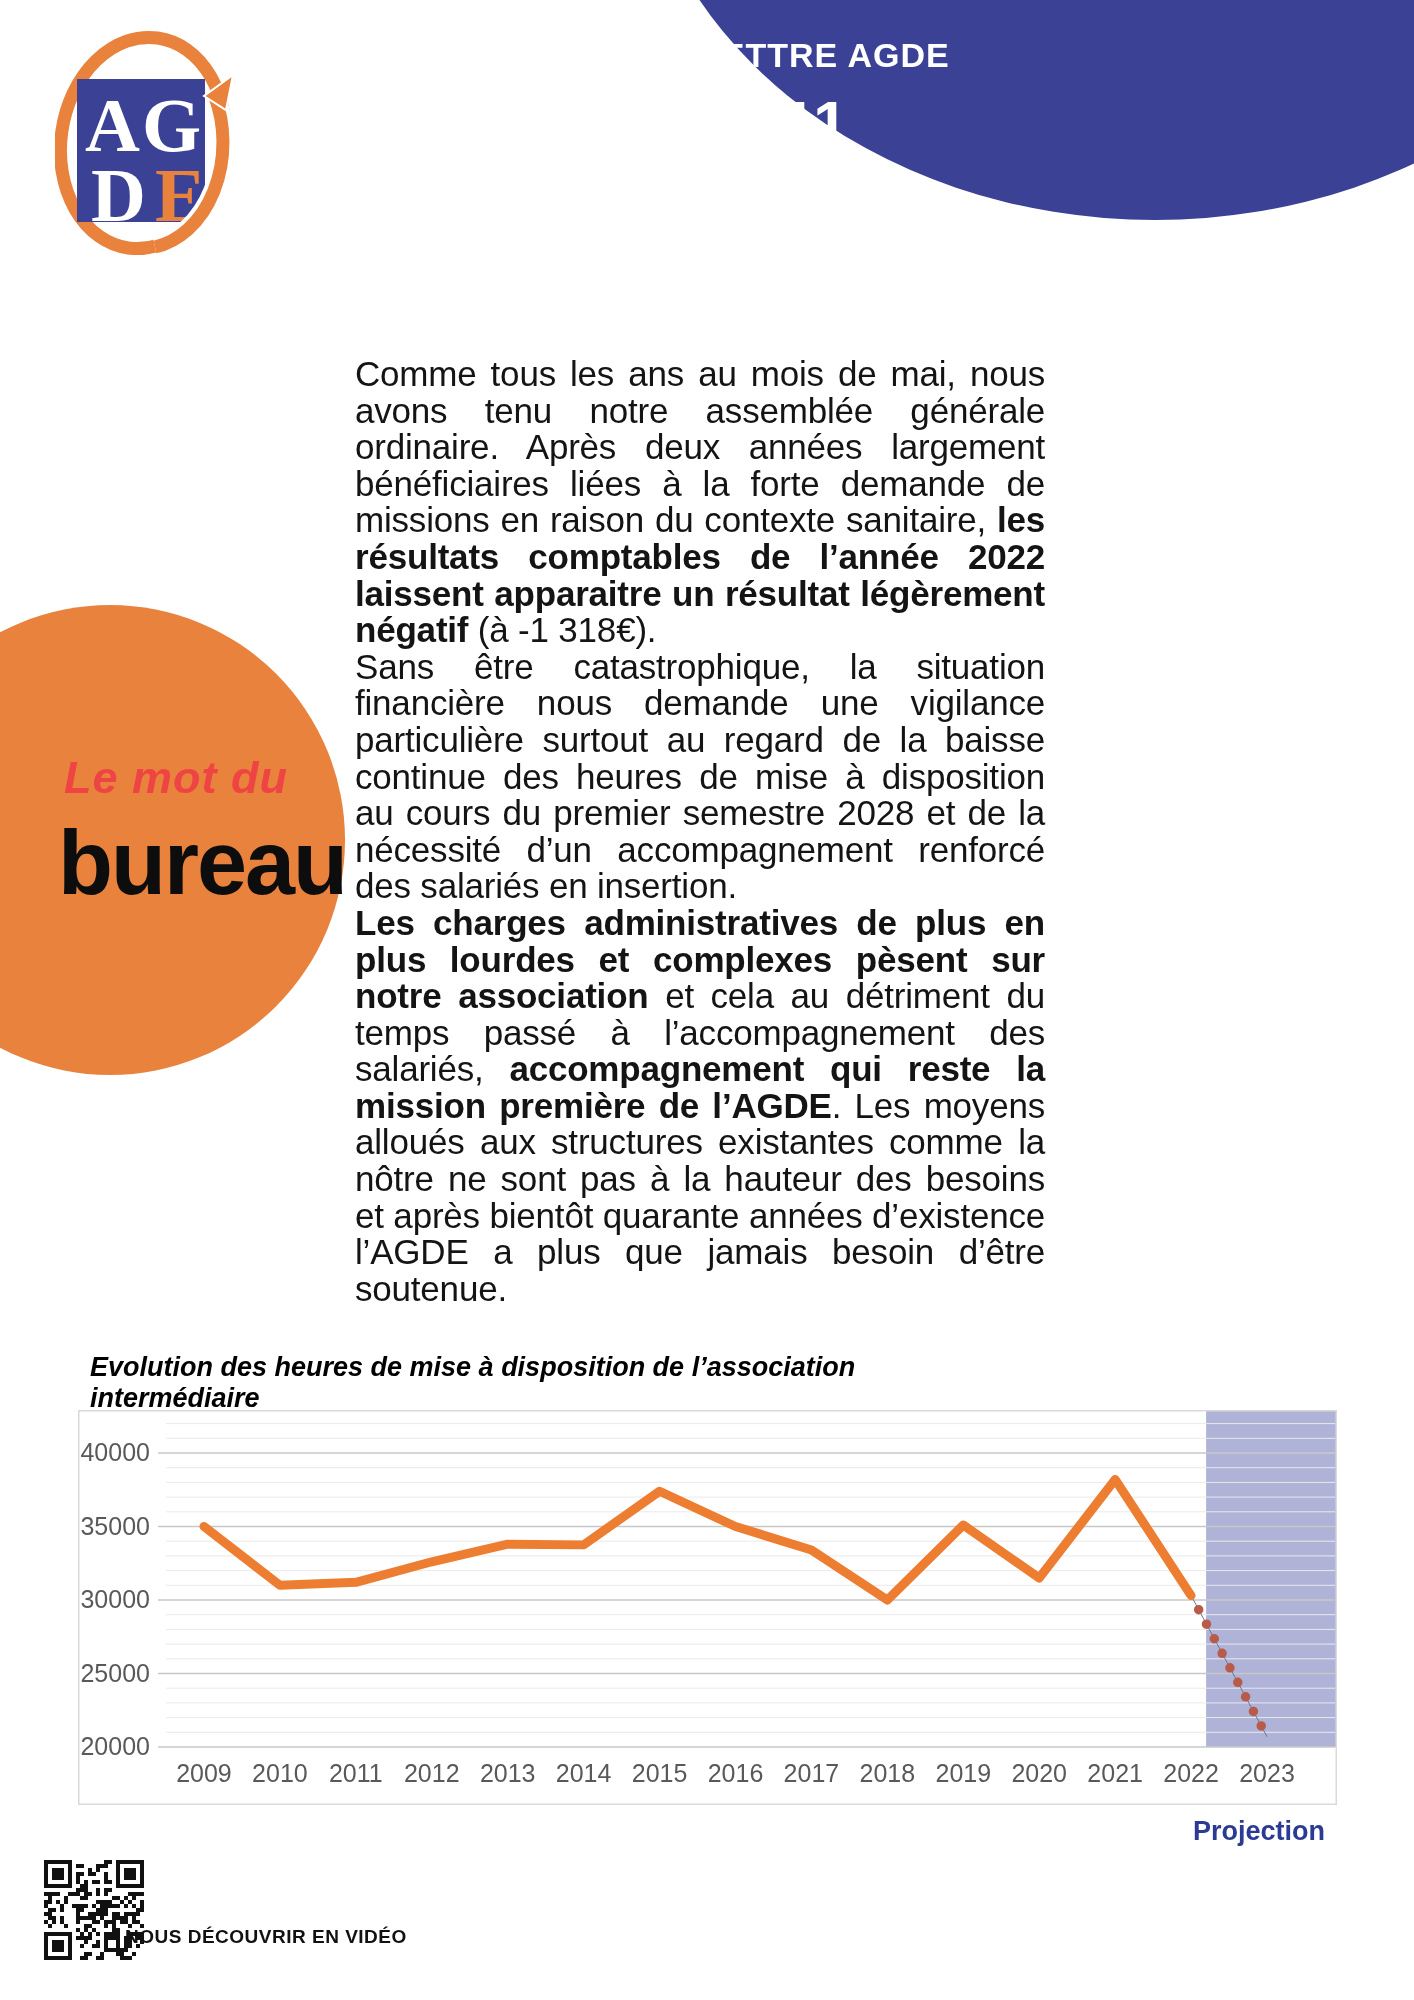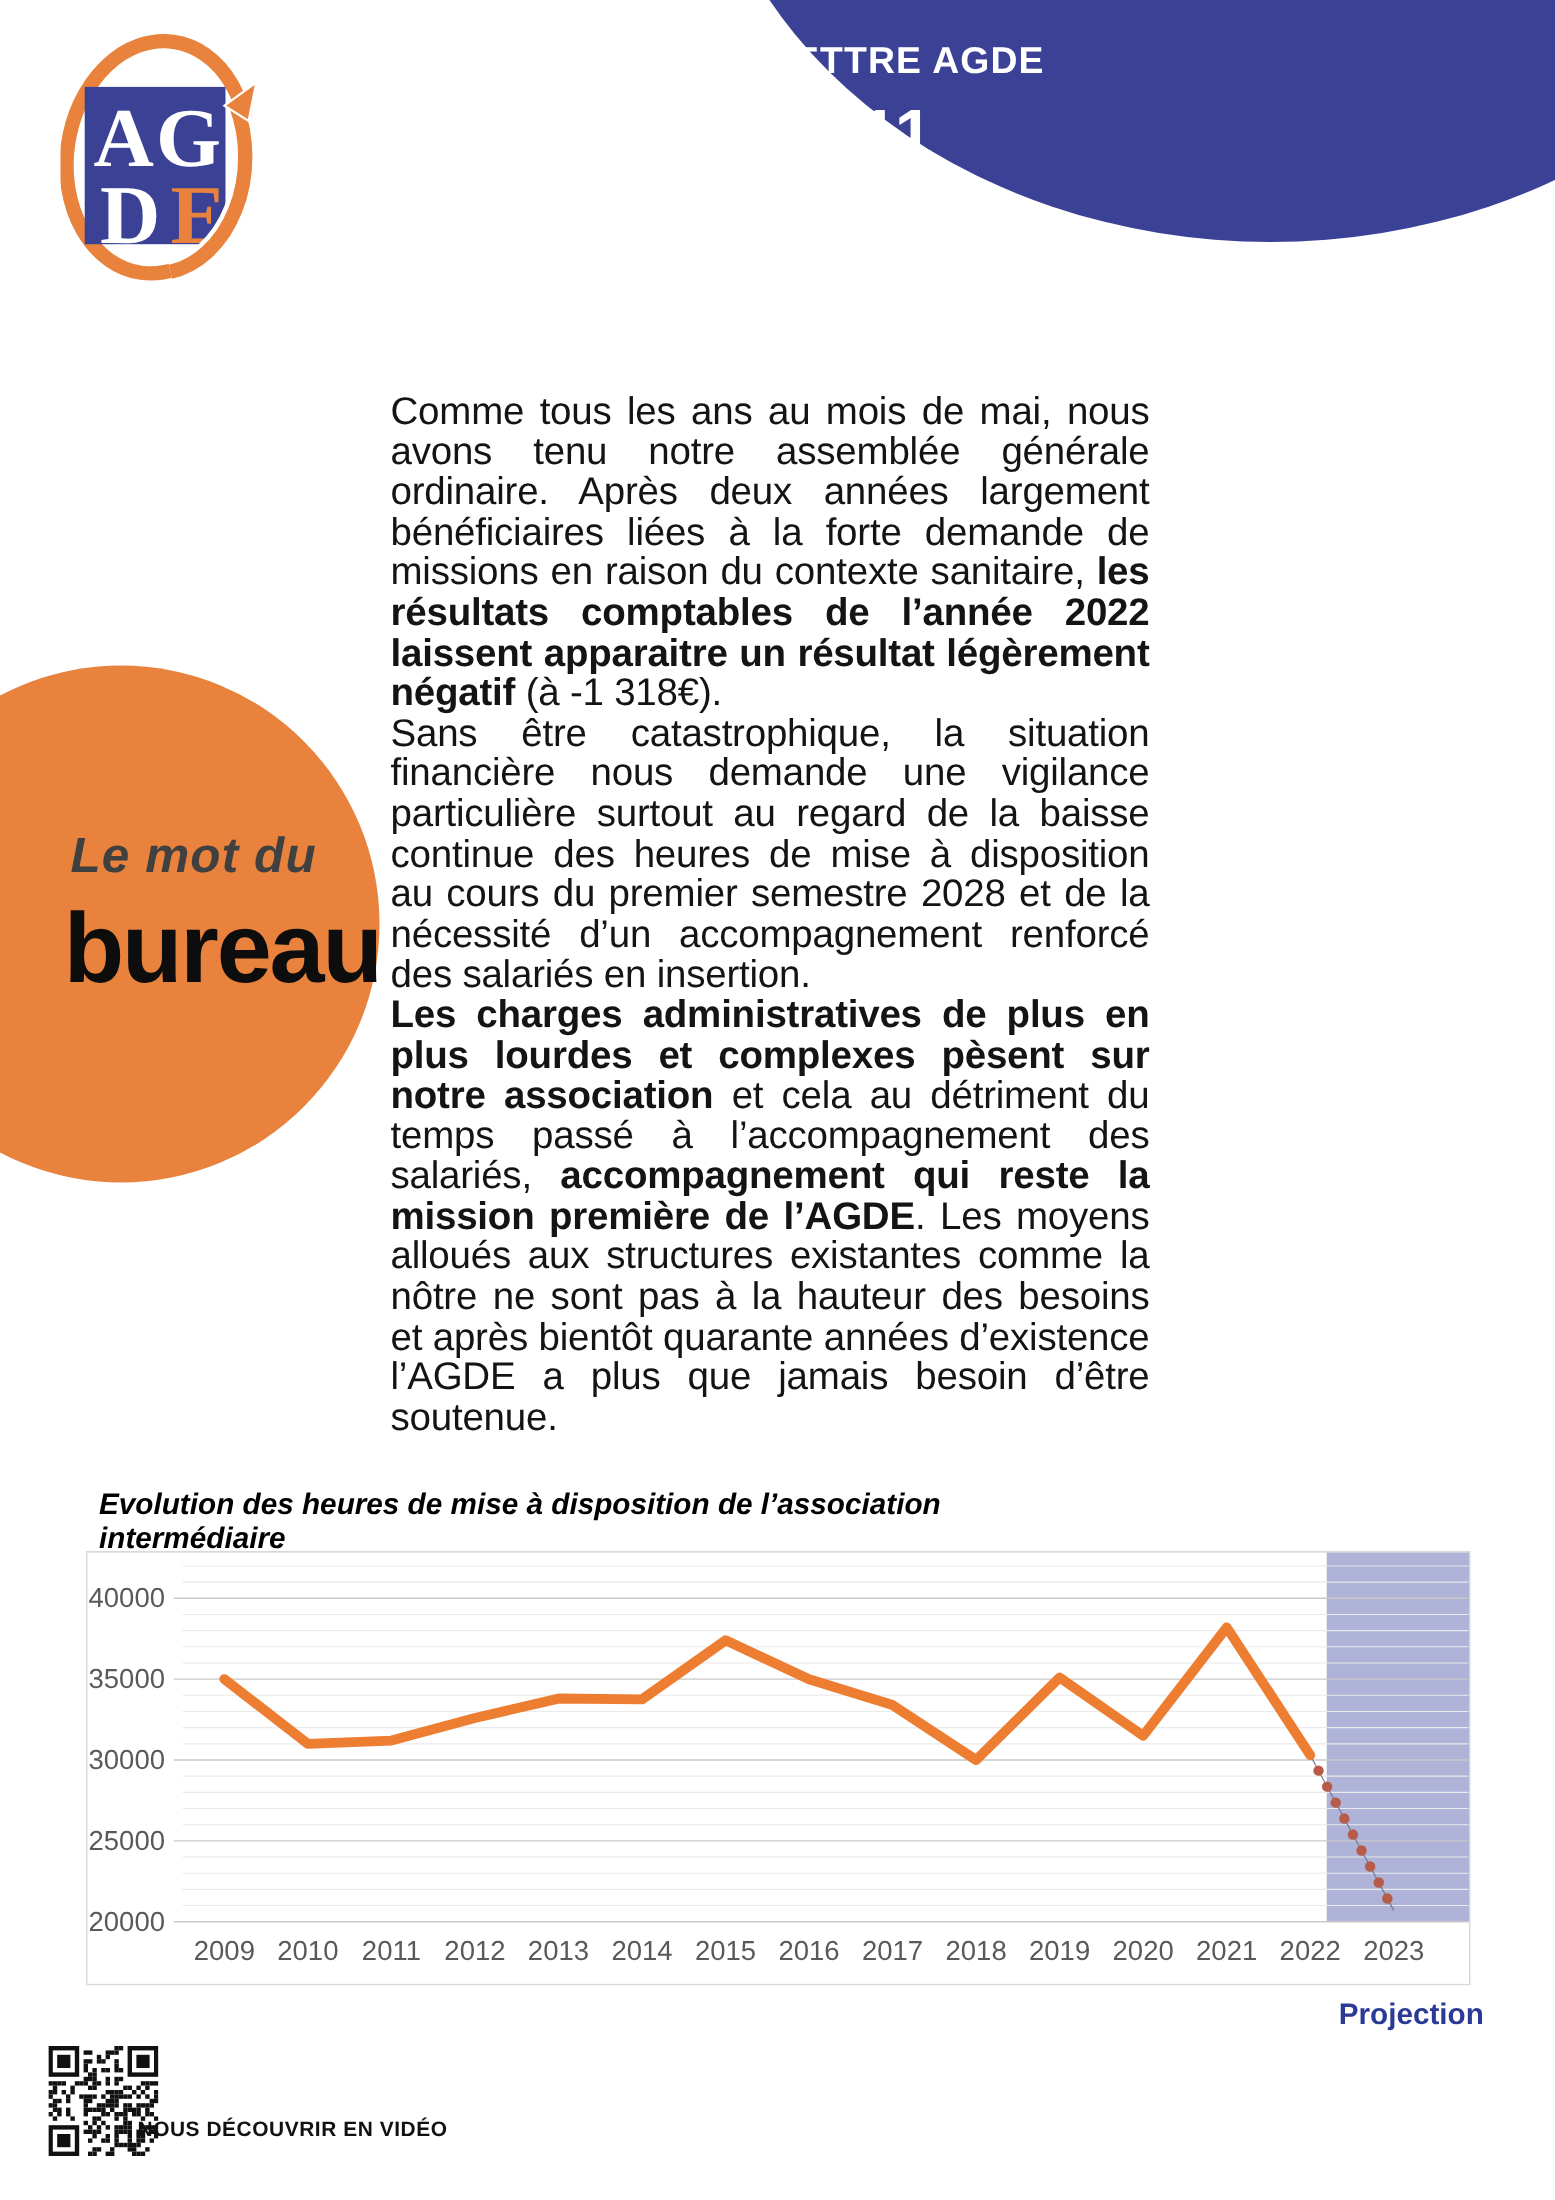--- a/index.html
+++ b/index.html
@@ -17,42 +17,42 @@
   }
   .badge-line1{font-size:34px;font-weight:700;letter-spacing:1px;}
   .badge-line2{font-size:62px;font-weight:800;margin-top:12px;letter-spacing:1px;}
   
   .feature-circle{
     position:absolute;left:-125px;top:605px;width:470px;height:470px;
     border-radius:50%;background:#E8823C;
   }
   .kicker{
     position:absolute;left:64px;top:752px;width:300px;
-    font-size:45px;font-style:italic;font-weight:700;color:#404040;letter-spacing:1px;
+    font-size:45px;font-style:italic;font-weight:700;color:#ef4444;letter-spacing:1px;
   }
   .feature-title{
     position:absolute;left:58px;top:812px;width:340px;
     font-size:90px;font-weight:800;color:#0d0d0d;letter-spacing:-2px;
   }
   
   .article{
     position:absolute;left:355px;top:312px;width:690px;
     font-size:35px;line-height:36.6px;color:#141414;
     text-align:justify;letter-spacing:-0.2px;margin-top:44px;
   }
   .article p{margin:0;}
   .article b{font-weight:700;}
   
   .chart-title{
     position:absolute;left:90px;top:1352px;width:940px;text-align:left;
     font-size:27px;font-weight:700;font-style:italic;color:#000;
   }
   .chart-box{position:absolute;left:78px;top:1410px;width:1259px;height:395px;}
   .projection-label{
-    position:absolute;left:1169px;top:1816px;width:180px;text-align:right;
+    position:absolute;left:1169px;top:1816px;width:180px;text-align:center;
     font-size:27px;font-weight:800;color:#2B3A94;
   }
   
   .qr{position:absolute;left:44px;top:1860px;}
   .video-cta{
     position:absolute;left:125px;top:1926px;
     font-size:19px;font-weight:800;color:#111;letter-spacing:0.5px;
   }
   .logo{position:absolute;left:55px;top:25px;}
 </style>

